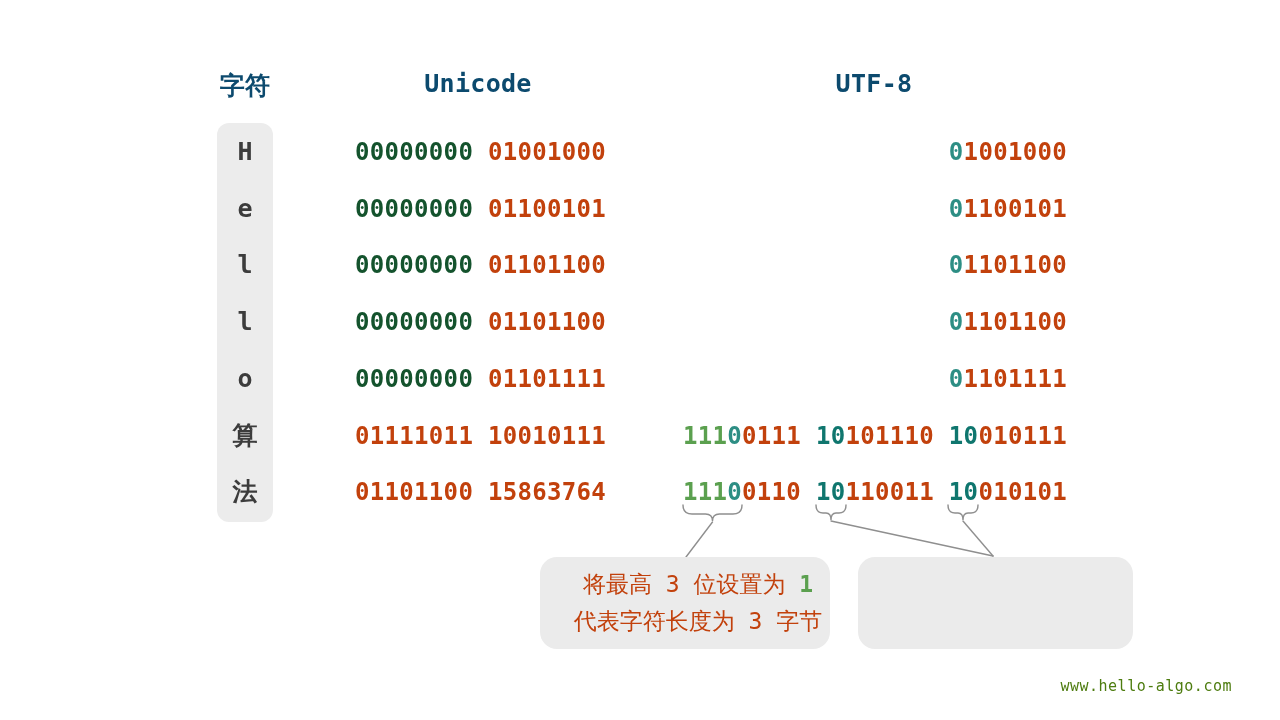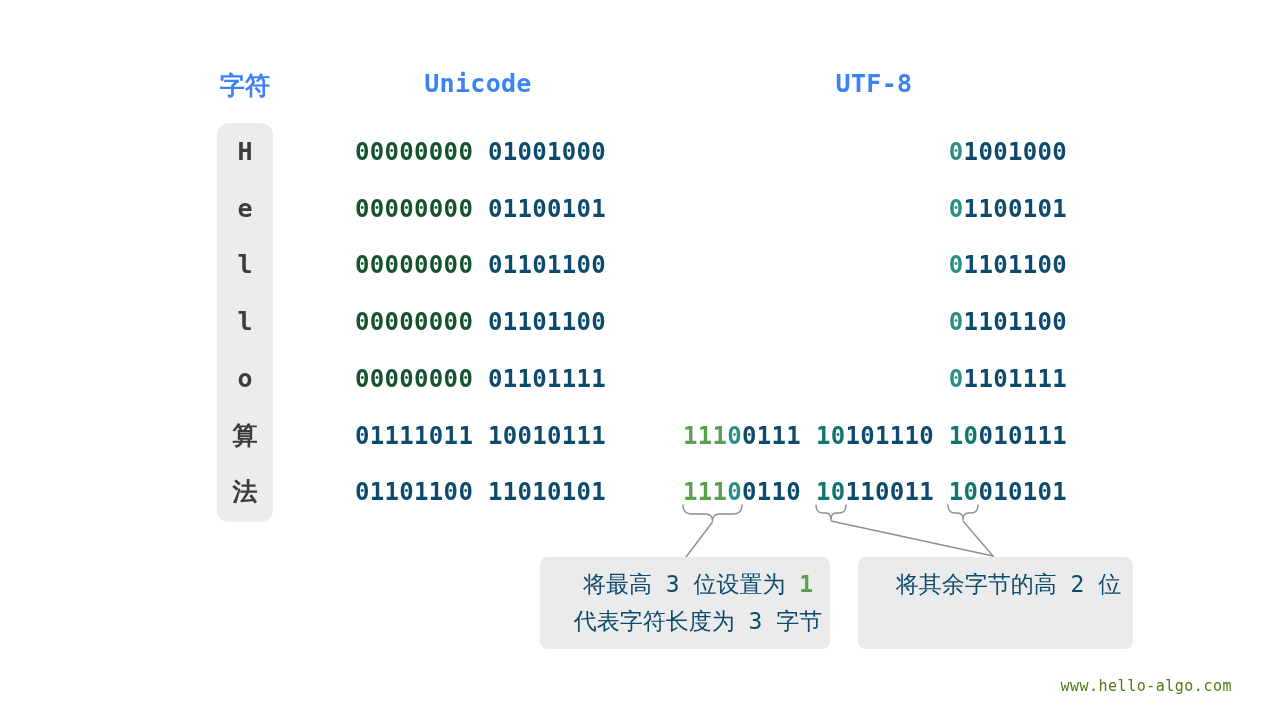--- a/index.html
+++ b/index.html
@@ -1,44 +1,44 @@
 <!DOCTYPE html>
 <html><head>
 <meta charset="utf-8">
 <style>
   html,body{margin:0;padding:0;background:#fff;}
   .canvas{
     position:relative;width:1280px;height:720px;background:#ffffff;
     font-family:"DejaVu Sans Mono","DejaVu Sans",sans-serif;overflow:hidden;
   }
   .hdr{
-    position:absolute;font-weight:bold;font-size:25px;color:#3b82f6;
+    position:absolute;font-weight:bold;font-size:25px;color:#0c4a6e;
     text-align:center;letter-spacing:0.3px;
   }
   .char-box{
     position:absolute;left:217px;top:123px;width:56px;height:399px;
     background:#ececec;border-radius:12px;
   }
   .char-cell{
     position:absolute;left:217px;width:56px;height:34px;line-height:34px;
     text-align:center;font-weight:bold;font-size:25px;color:#3c3c3c;
   }
   .bin{
     position:absolute;font-weight:bold;font-size:24px;line-height:32px;
     letter-spacing:0.32px;white-space:pre;
   }
   .bin-unicode{left:355px;}
   .bin-utf8{right:213px;text-align:right;}
-  .c-dark{color:#0c4a6e}
+  .c-dark{color:#c2410c}
   .c-muted{color:#14532d}
   .c-green{color:#5ba04f}
   .c-teal{color:#2d8e84}
   .c-blue{color:#0f766e}
   .callout{
-    position:absolute;background:#ebebeb;border-radius:8px;
+    position:absolute;background:#ebebeb;border-radius:17px;
     color:#3c3c3c;font-size:23px;line-height:37px;text-align:center;
     padding-top:9px;box-sizing:border-box;padding-left:26px;
   }
   .callout .hl{font-weight:bold;}
   .callout-left{left:540px;top:557px;width:290px;height:92px;}
   .callout-right{left:858px;top:557px;width:275px;height:92px;}
   .overlay{position:absolute;left:0;top:0;pointer-events:none;}
   .watermark{
     position:absolute;right:48px;top:677px;font-size:15px;color:#4d7c0f;
     letter-spacing:0.5px;
@@ -68,39 +68,38 @@
       <div class="char-cell" style="top: 305px;">l</div>
       <div class="bin bin-unicode" style="top: 306px;"><span class="c-muted">00000000</span><span class="c-dark"> 01101100</span></div>
       <div class="bin bin-utf8" style="top: 306px;"><span class="c-teal">0</span><span class="c-dark">1101100</span></div>
       <div class="char-cell" style="top: 362px;">o</div>
       <div class="bin bin-unicode" style="top: 363px;"><span class="c-muted">00000000</span><span class="c-dark"> 01101111</span></div>
       <div class="bin bin-utf8" style="top: 363px;"><span class="c-teal">0</span><span class="c-dark">1101111</span></div>
       <div class="char-cell" style="top: 419px;">算</div>
       <div class="bin bin-unicode" style="top: 420px;"><span class="c-dark">01111011 10010111</span></div>
       <div class="bin bin-utf8" style="top: 420px;"><span class="c-green">111</span><span class="c-teal">0</span><span class="c-dark">0111 </span><span class="c-blue">10</span><span class="c-dark">101110 </span><span class="c-blue">10</span><span class="c-dark">010111</span></div>
       <div class="char-cell" style="top: 475px;">法</div>
-      <div class="bin bin-unicode" style="top: 476px;"><span class="c-dark">01101100 11010101</span></div>
+      <div class="bin bin-unicode" style="top: 476px;"><span class="c-dark">01101100 15863764</span></div>
       <div class="bin bin-utf8" style="top: 476px;"><span class="c-green">111</span><span class="c-teal">0</span><span class="c-dark">0110 </span><span class="c-blue">10</span><span class="c-dark">110011 </span><span class="c-blue">10</span><span class="c-dark">010101</span></div>
     </div>
 
   <svg class="overlay" width="1280" height="720" viewBox="0 0 1280 720">
     <g fill="none" stroke="#8f8f8f" stroke-width="1.4" stroke-linecap="round">
       <path d="M683,505 Q683,514 692,514 L705.5,514 Q712.5,514 712.5,521 Q712.5,514 719.5,514 L733,514 Q742,514 742,505"></path>
       <path d="M816,505 Q816,513 823,513 L826,513 Q831,513 831,520 Q831,513 836,513 L839,513 Q846,513 846,505"></path>
       <path d="M948,505 Q948,513 955,513 L958,513 Q963,513 963,520 Q963,513 968,513 L971,513 Q978,513 978,505"></path>
       <path d="M712.5,522 L686,557"></path>
       <path d="M831,521 L993,556"></path>
       <path d="M963,521 L993,556"></path>
     </g>
   </svg>
 
   <div class="callout callout-left">
     <div><span class="c-dark">将最高 3 位设置为 </span><span class="c-green hl">1</span></div>
     <div><span class="c-dark">代表字符长度为 3 字节</span></div>
   </div>
 
   <div class="callout callout-right">
-    <div><span class="c-dark">将其余字节的高 2 位</span></div>
   </div>
 
   <div class="watermark">www.hello-algo.com</div>
 
 </div>
 
 </body></html>

